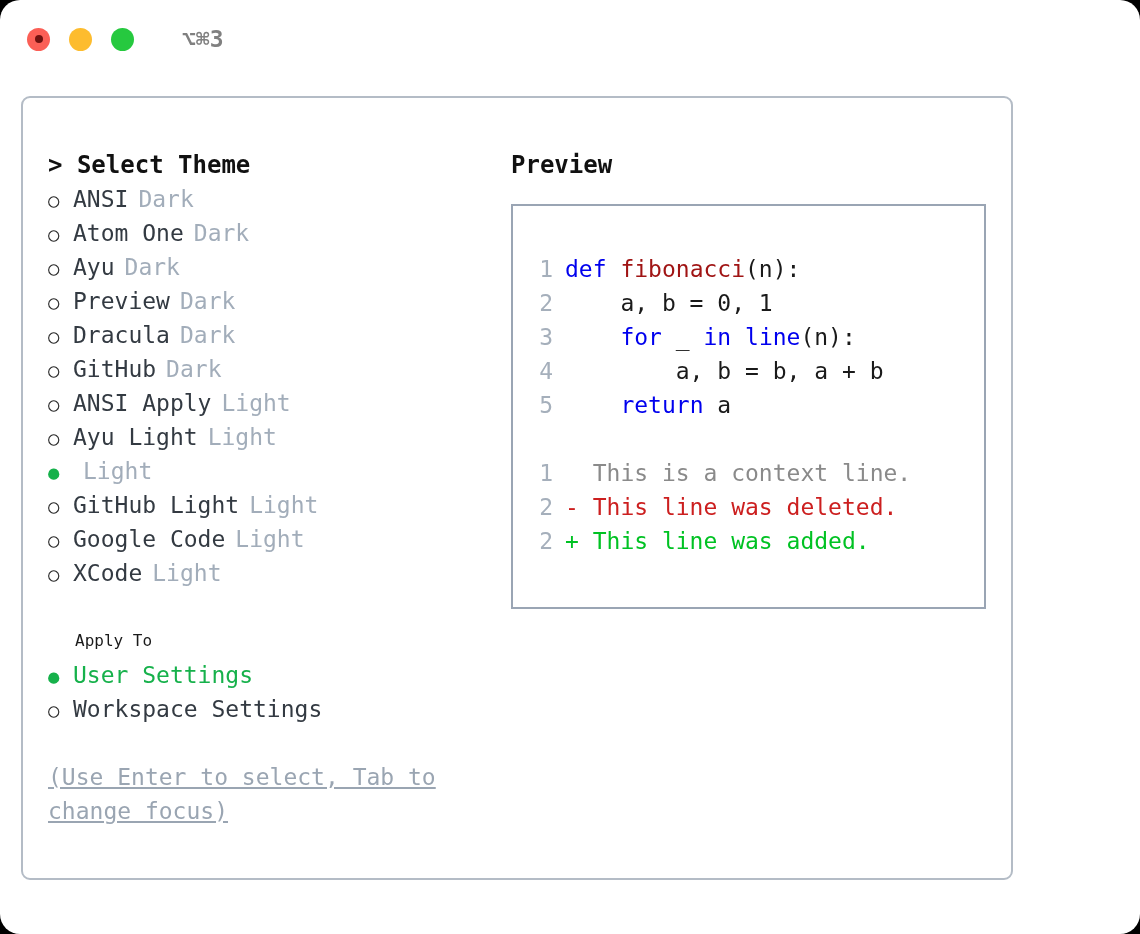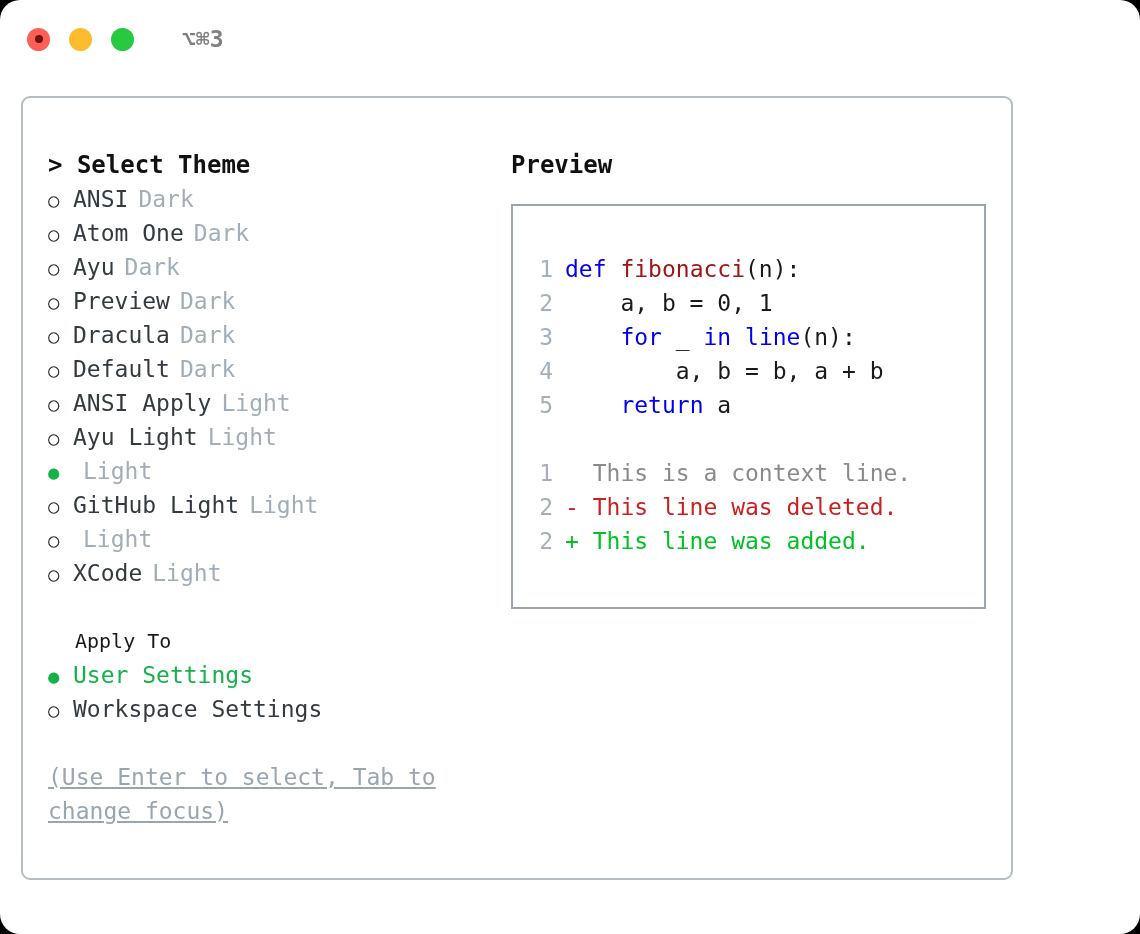--- a/index.html
+++ b/index.html
@@ -125,21 +125,21 @@
   .opt-label { color: #333a42; }
   .opt-row.selected .opt-label { color: #16b14b; }
   .opt-tag {
     color: #a2adba;
     margin-left: 10px;
   }
 
   .spacer-row { height: 34px; }
 
   .plain-header {
-    font-size: 20px;
+    font-size: 16px;
     color: #1a1a1a;
     line-height: 34px;
     height: 34px;
     padding-left: 27px;
     white-space: pre;
   }
 
   .hint {
     margin-top: 34px;
     font-size: 23px;
@@ -217,26 +217,26 @@
       <div class="left-col">
 
         <div class="section-header">&gt; Select Theme</div>
 
         <div id="theme-list">
             <div class="opt-row"><span class="marker">○</span><span class="opt-label">ANSI</span><span class="opt-tag">Dark</span></div>
             <div class="opt-row"><span class="marker">○</span><span class="opt-label">Atom One</span><span class="opt-tag">Dark</span></div>
             <div class="opt-row"><span class="marker">○</span><span class="opt-label">Ayu</span><span class="opt-tag">Dark</span></div>
             <div class="opt-row"><span class="marker">○</span><span class="opt-label">Preview</span><span class="opt-tag">Dark</span></div>
             <div class="opt-row"><span class="marker">○</span><span class="opt-label">Dracula</span><span class="opt-tag">Dark</span></div>
-            <div class="opt-row"><span class="marker">○</span><span class="opt-label">Default</span><span class="opt-tag">Dark</span></div>
+            <div class="opt-row"><span class="marker">○</span><span class="opt-label">GitHub</span><span class="opt-tag">Dark</span></div>
             <div class="opt-row"><span class="marker">○</span><span class="opt-label">ANSI Apply</span><span class="opt-tag">Light</span></div>
             <div class="opt-row"><span class="marker">○</span><span class="opt-label">Ayu Light</span><span class="opt-tag">Light</span></div>
             <div class="opt-row selected"><span class="marker">●</span><span class="opt-tag">Light</span></div>
             <div class="opt-row"><span class="marker">○</span><span class="opt-label">GitHub Light</span><span class="opt-tag">Light</span></div>
-            <div class="opt-row"><span class="marker">○</span><span class="opt-tag">Light</span></div>
+            <div class="opt-row"><span class="marker">○</span><span class="opt-label">Google Code</span><span class="opt-tag">Light</span></div>
             <div class="opt-row"><span class="marker">○</span><span class="opt-label">XCode</span><span class="opt-tag">Light</span></div>
           </div>
 
         <div class="spacer-row"></div>
 
         <div class="plain-header">Apply To</div>
 
         <div id="apply-list">
             <div class="opt-row selected"><span class="marker">●</span><span class="opt-label">User Settings</span></div>
             <div class="opt-row"><span class="marker">○</span><span class="opt-label">Workspace Settings</span></div>

